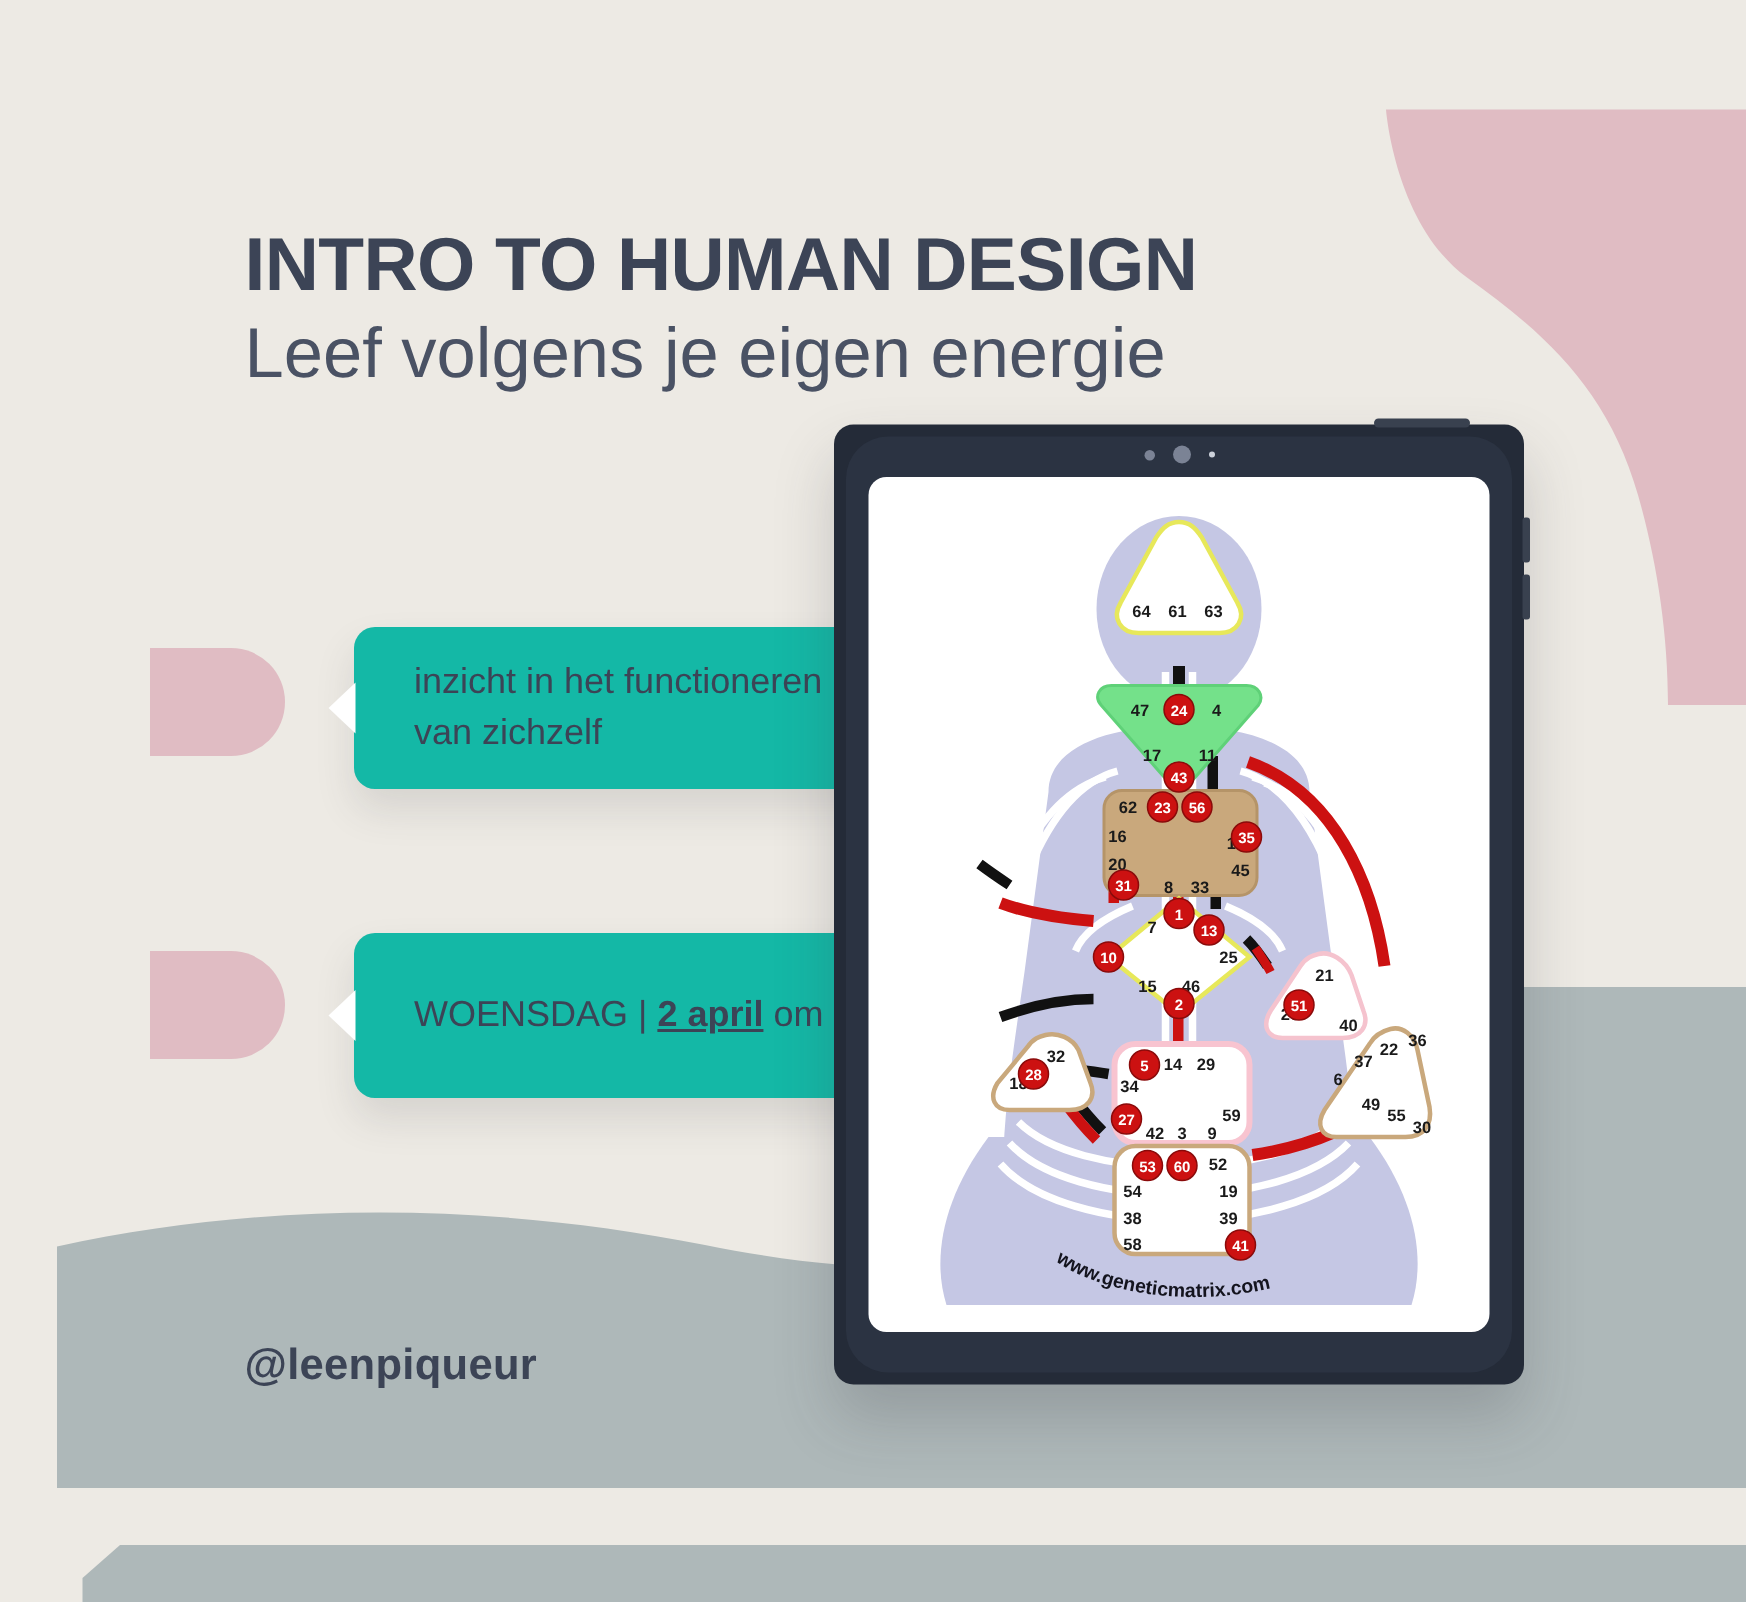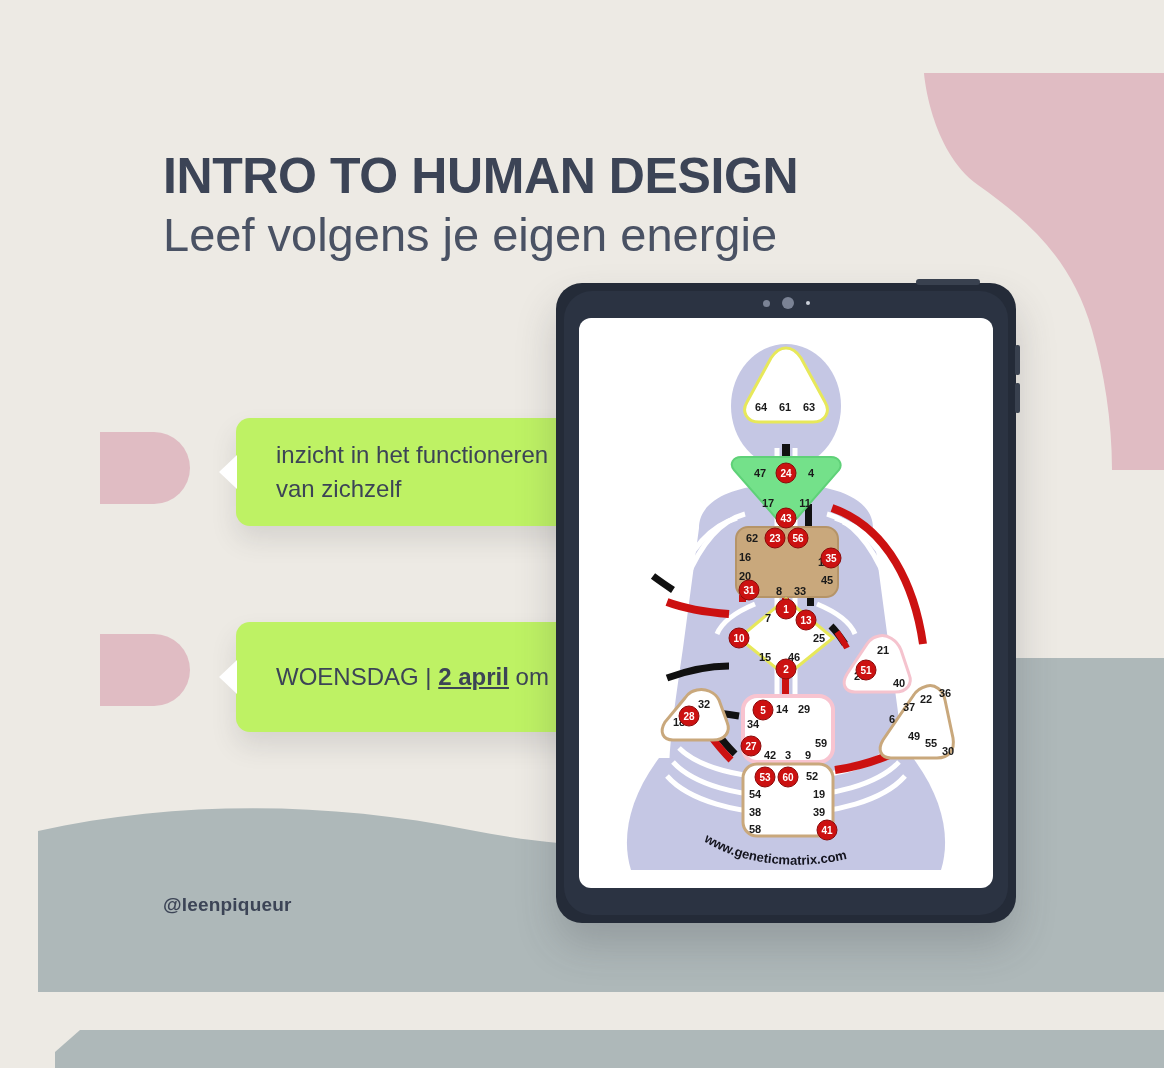--- a/index.html
+++ b/index.html
@@ -49,21 +49,21 @@
     position: absolute;
     background: #e0bcc3;
     border-radius: 0 70px 70px 0;
   }
   .pink-tab.one { left: 100px; top: 432px; width: 90px; height: 72px; }
   .pink-tab.two { left: 100px; top: 634px; width: 90px; height: 72px; }
 
   
   .bubble {
     position: absolute;
-    background: #bef264;
+    background: #14b8a6;
     border-radius: 14px;
     box-shadow: 0 14px 26px rgba(60,60,70,0.13);
     display: flex;
     align-items: center;
   }
   .bubble .tail {
     position: absolute;
     left: -17px;
     top: 50%;
     margin-top: -17px;
@@ -81,33 +81,33 @@
   }
   .bubble-1 { left: 236px; top: 418px; width: 440px; height: 108px; }
   .bubble-2 { left: 236px; top: 622px; width: 440px; height: 110px; }
   .bubble-2 .bubble-text { white-space: nowrap; }
   .bubble-text b { font-weight: 700; text-decoration: underline; }
 
   
   .handle {
     position: absolute;
     left: 163px; top: 894px;
-    font-size: 19px;
+    font-size: 29px;
     font-weight: 700;
     letter-spacing: 0.2px;
     color: #3c4456;
   }
 
   
   .tablet {
     position: absolute;
     left: 556px; top: 283px;
     width: 460px; height: 640px;
     background: #242b38;
-    border-radius: 26px;
+    border-radius: 13px;
     box-shadow: 0 22px 40px rgba(60,60,70,0.22);
   }
   .tablet-inner-bezel {
     position: absolute;
     inset: 8px;
     background: #2b3342;
     border-radius: 28px;
   }
   .tablet-screen {
     position: absolute;

